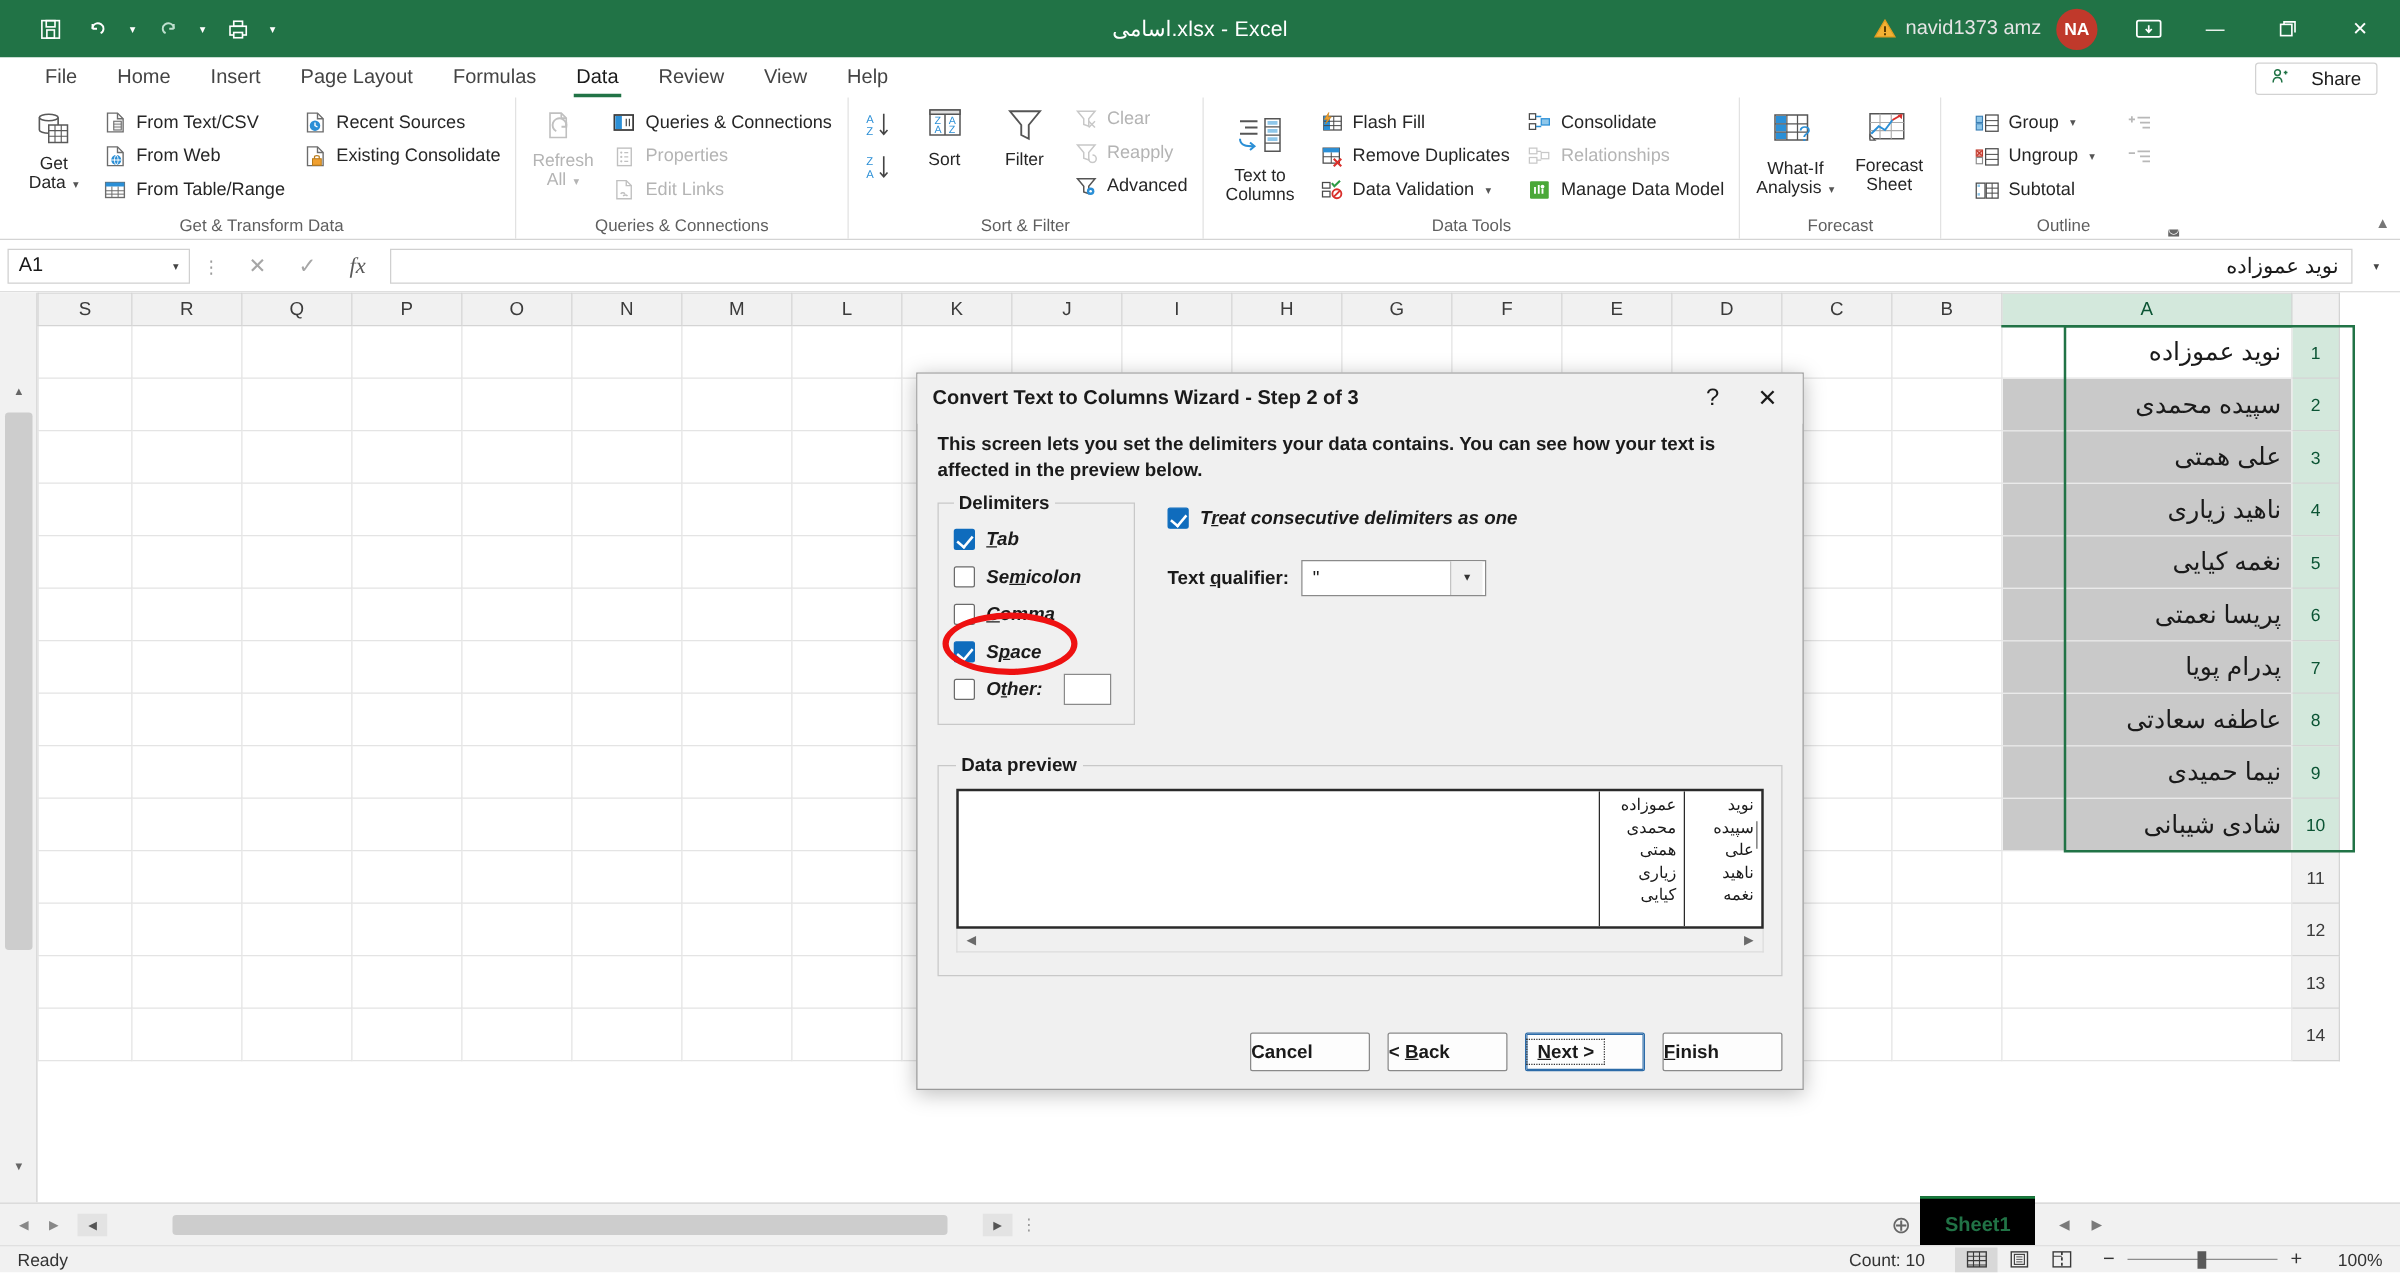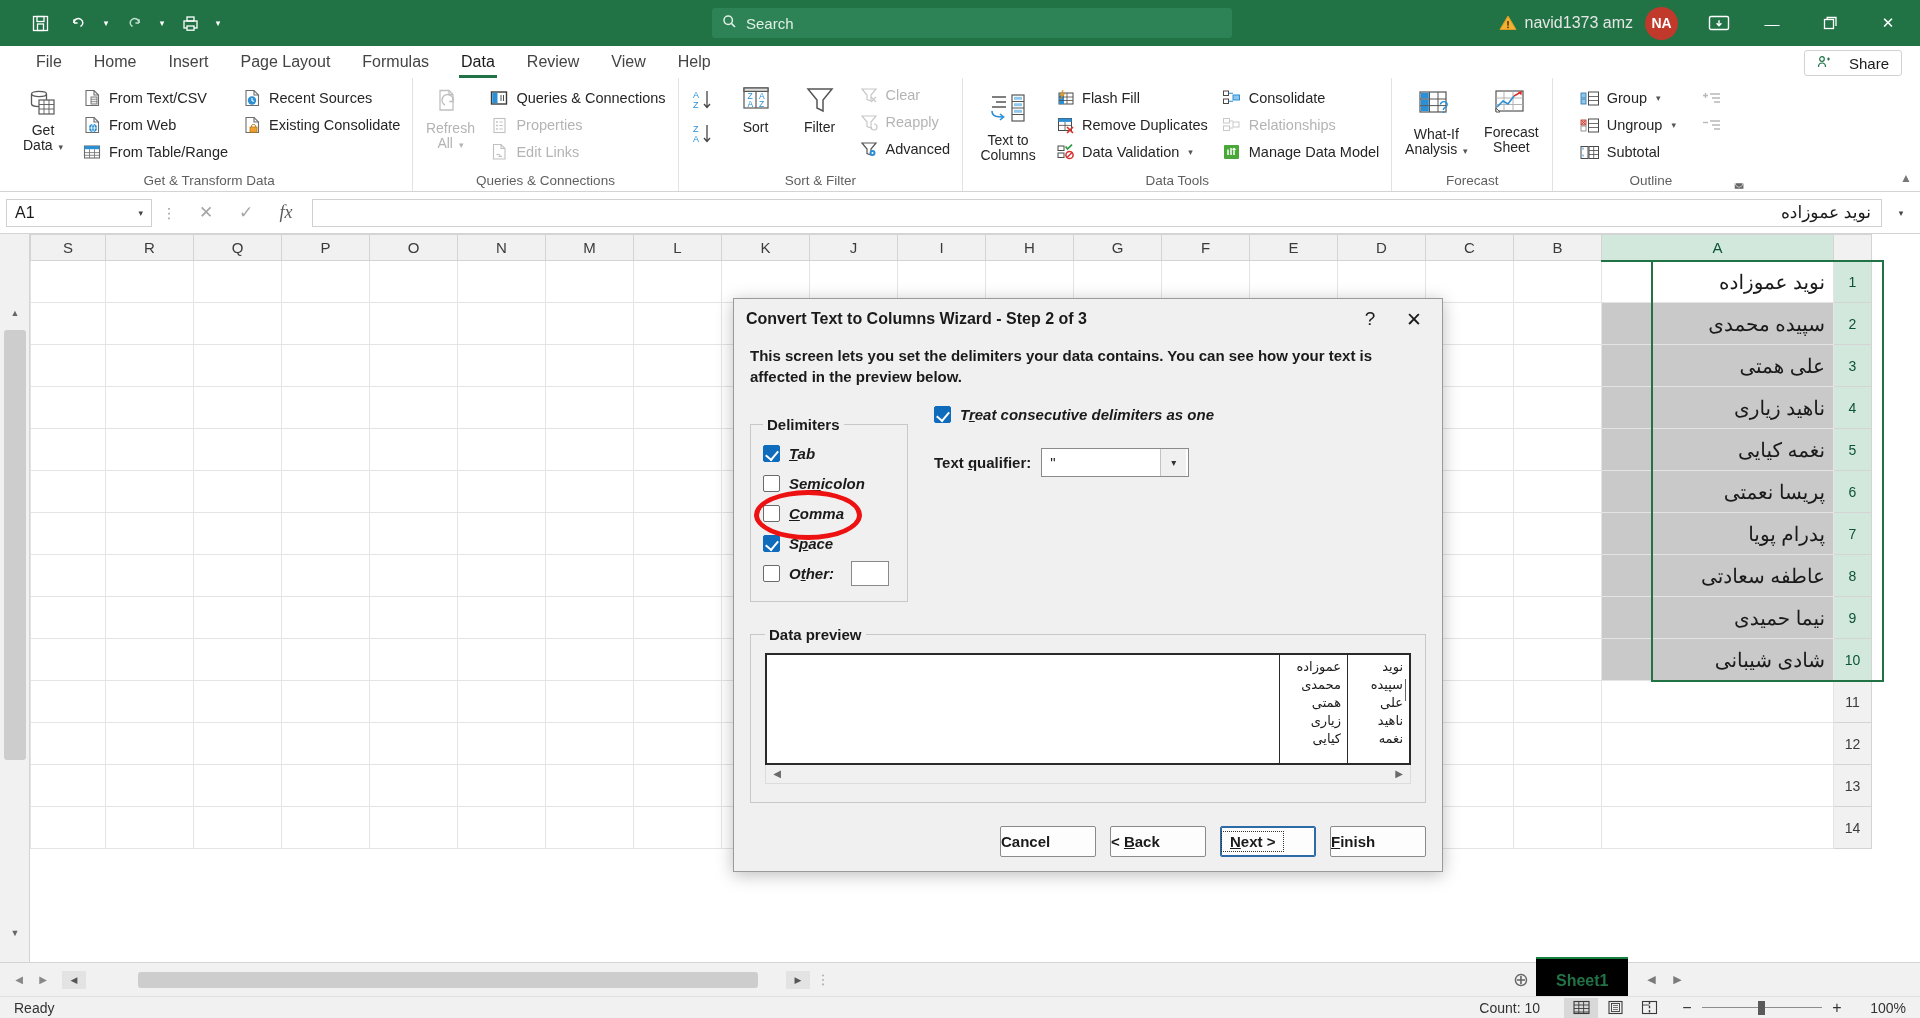--- a/index.html
+++ b/index.html
@@ -220,21 +220,21 @@
     height: 40px; display: flex; align-items: center;
     padding: 0 6px 0 12px; background: #f0f0f0;
   }
   .dlg-title .t { font-size: 16px; font-weight: bold; color: #1a1a1a; }
   .dlg-title .sp { margin-left: auto; }
   .dlg-help, .dlg-close { width: 44px; height: 36px; display:flex; align-items:center; justify-content:center; font-size: 19px; color: #1a1a1a; }
   .dlg-body { padding: 6px 16px 0 16px; }
   .dlg-desc { font-size: 15px; color: #1a1a1a; line-height: 1.42; font-weight: bold; }
 
   fieldset.grp {
-    margin-top: 28px; border: 1px solid #c8c8c8; border-radius: 0;
+    margin-top: 6px; border: 1px solid #c8c8c8; border-radius: 0;
     padding: 6px 12px 12px 12px;
   }
   fieldset.grp legend { font-size: 15px; color: #1a1a1a; padding: 0 4px; font-weight: bold; }
   .delim-box { width: 158px; }
   .row2 { display: flex; align-items: flex-start; gap: 26px; }
   .chk-row { display: flex; align-items: center; gap: 9px; height: 30px; font-style: italic; }
   .cb {
     width: 17px; height: 17px; border: 1px solid #6b6b6b; background: #fff;
     flex: 0 0 17px; position: relative; border-radius: 2px;
   }
@@ -341,29 +341,20 @@
       <div class="qat-btn">
         <svg width="19" height="19" viewBox="0 0 19 19">
             <rect x="3" y="7" width="13" height="7" fill="none" stroke="#fff" stroke-width="1.3"></rect>
             <rect x="6" y="3" width="7" height="4" fill="none" stroke="#fff" stroke-width="1.3"></rect>
             <rect x="6" y="12" width="7" height="4.2" fill="#217346" stroke="#fff" stroke-width="1.3"></rect>
           </svg>
       </div>
       <div class="qat-caret">▾</div>
     </div>
     <div class="title-text">اسامی.xlsx - Excel</div>
-    <div class="search-box">
-      <span>
-        <svg width="15" height="15" viewBox="0 0 15 15">
-            <circle cx="6.2" cy="6.2" r="4.2" fill="none" stroke="#e2efe7" stroke-width="1.5"></circle>
-            <path d="M9.4 9.4 L13 13" stroke="#e2efe7" stroke-width="1.6"></path>
-          </svg>
-      </span>
-      <span class="ph">Search</span>
-    </div>
     <div class="tb-right">
       <span class="warn-icon">
         <svg width="20" height="20" viewBox="0 0 20 20">
             <path d="M10 3 L18 16.5 L2 16.5 Z" fill="#f2b134" stroke="#e09c20" stroke-width="1"></path>
             <rect x="9.2" y="8" width="1.6" height="4.6" fill="#5a3c00"></rect>
             <rect x="9.2" y="13.6" width="1.6" height="1.6" fill="#5a3c00"></rect>
           </svg>
       </span>
       <span class="user-name">navid1373 amz</span>
       <span class="avatar">NA</span>

